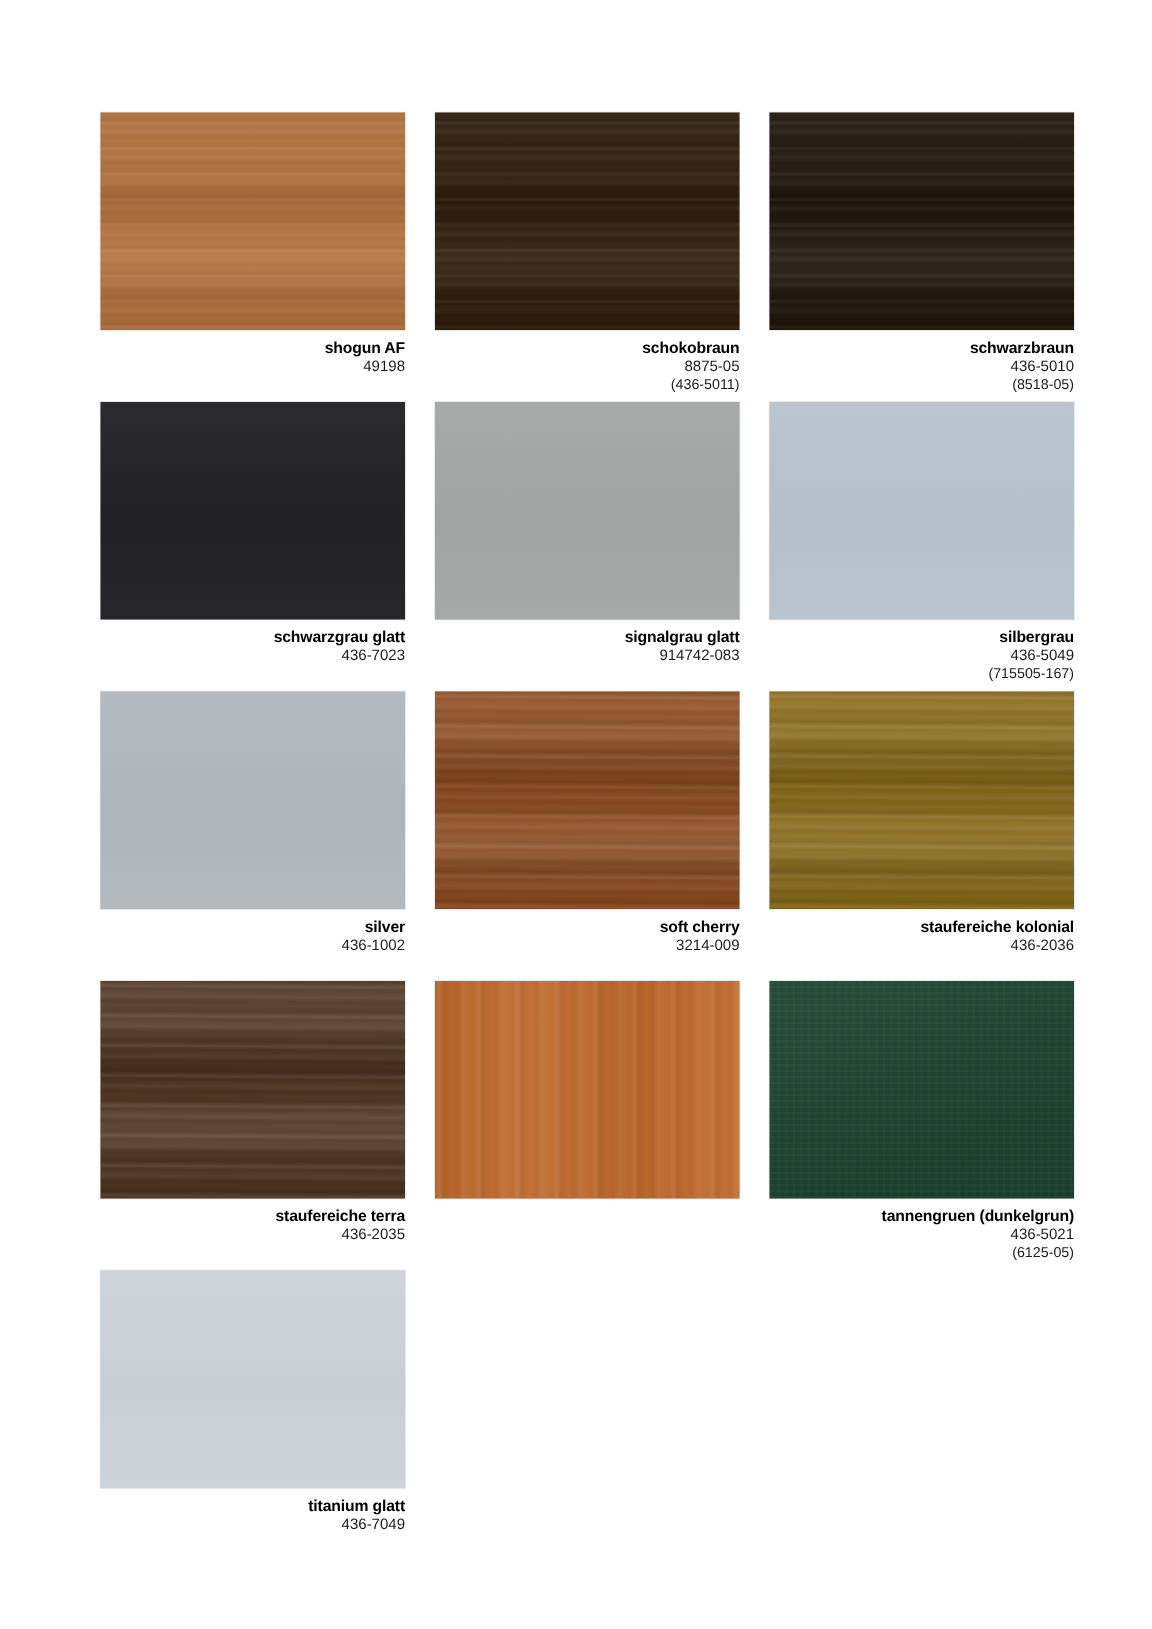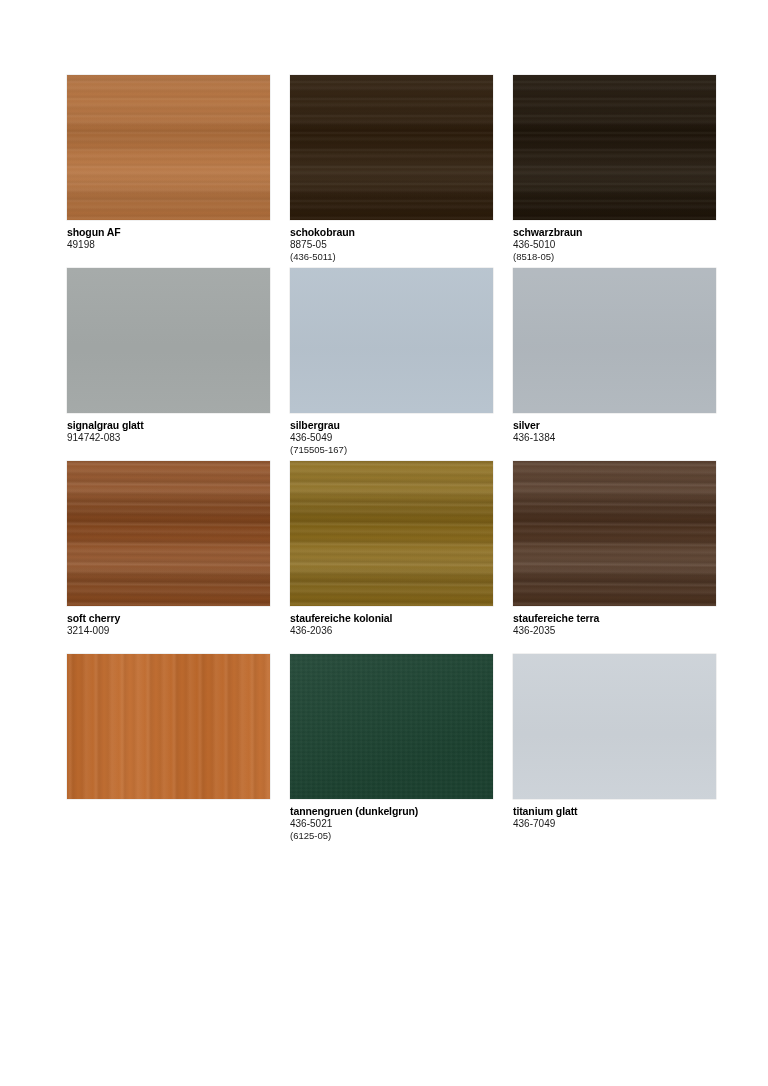--- a/index.html
+++ b/index.html
@@ -157,21 +157,21 @@
       linear-gradient(
         160deg,
         rgba(255,255,255,0.05) 0%,
         rgba(0,0,0,0.05) 70%,
         rgba(0,0,0,0.07) 100%
       );
   }
 
   .caption {
     width: 203px;
-    text-align: left;
+    text-align: right;
     padding-top: 6px;
   }
   .sw-name {
     font-size: 10.5px;
     font-weight: bold;
     line-height: 13px;
     letter-spacing: -0.1px;
     color: #000000;
     white-space: nowrap;
   }
@@ -217,20 +217,29 @@
         <div class="chip wood" style="background-color: rgb(30, 20, 8);">
           <div class="grain"></div>
         </div>
         <div class="caption">
           <div class="sw-name">schwarzbraun</div>
           <div class="sw-code">436-5010</div>
           <div class="sw-alt">(8518-05)</div>
         </div>
       </div>
       <div class="swatch-cell">
+        <div class="chip flat" style="background-color: rgb(35, 35, 39);">
+          <div class="grain"></div>
+        </div>
+        <div class="caption">
+          <div class="sw-name">schwarzgrau glatt</div>
+          <div class="sw-code">436-7023</div>
+        </div>
+      </div>
+      <div class="swatch-cell">
         <div class="chip flat" style="background-color: rgb(163, 168, 167);">
           <div class="grain"></div>
         </div>
         <div class="caption">
           <div class="sw-name">signalgrau glatt</div>
           <div class="sw-code">914742-083</div>
         </div>
       </div>
       <div class="swatch-cell">
         <div class="chip flat" style="background-color: rgb(183, 195, 206);">
@@ -241,21 +250,21 @@
           <div class="sw-code">436-5049</div>
           <div class="sw-alt">(715505-167)</div>
         </div>
       </div>
       <div class="swatch-cell">
         <div class="chip flat" style="background-color: rgb(177, 184, 190);">
           <div class="grain"></div>
         </div>
         <div class="caption">
           <div class="sw-name">silver</div>
-          <div class="sw-code">436-1384</div>
+          <div class="sw-code">436-1002</div>
         </div>
       </div>
       <div class="swatch-cell">
         <div class="chip wood-strong" style="background-color: rgb(141, 75, 31);">
           <div class="grain"></div>
         </div>
         <div class="caption">
           <div class="sw-name">soft cherry</div>
           <div class="sw-code">3214-009</div>
         </div>

